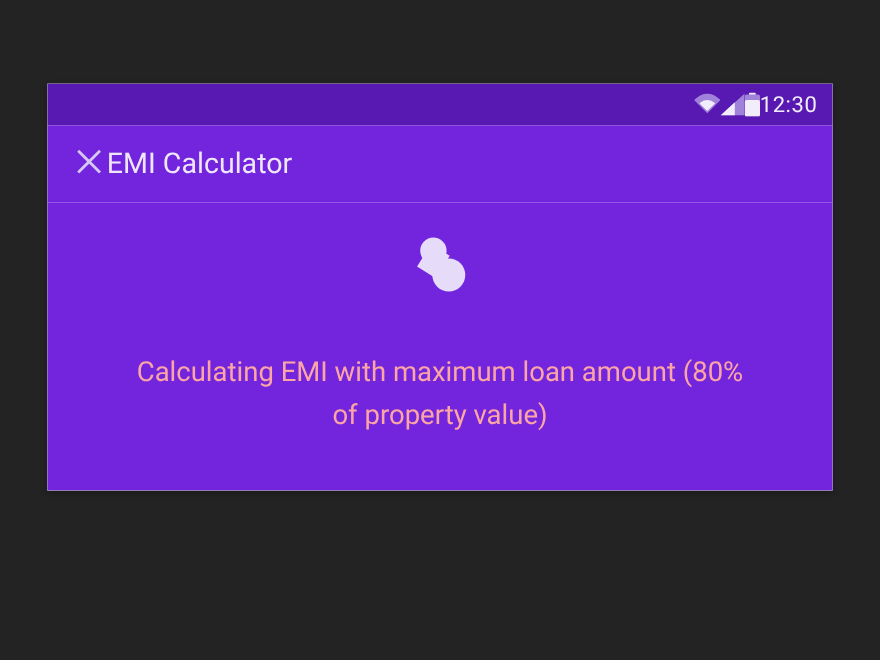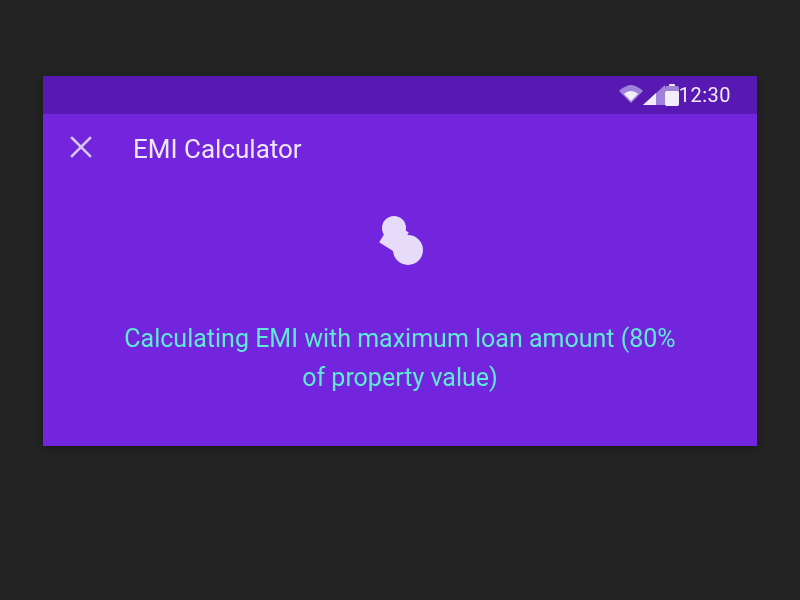--- a/index.html
+++ b/index.html
@@ -18,38 +18,37 @@
     overflow: hidden;
     box-shadow: 0 2px 6px rgba(0,0,0,0.3);
   }
   
   .status-bar {
     height: 38px;
     background: #5719b1;
     display: flex;
     align-items: center;
     justify-content: flex-end;
-    padding: 0 26px;
+    padding: 0 14px;
     gap: 0;
     color: #eae0fb;
   }
   .status-bar .clock {
     font-size: 20px;
     letter-spacing: 0.5px;
     color: #f2edfb;
   }
   .icon-svg { display: block; }
   
   .app-bar {
     height: 70px;
     background: #7225dc;
     display: flex;
     align-items: center;
     padding: 0 22px;
-    gap: 36px;
   }
   .close-btn {
     width: 32px;
     height: 32px;
     display: flex;
     align-items: center;
     justify-content: center;
     color: #d7c7f3;
     cursor: pointer;
   }
@@ -70,21 +69,21 @@
     width: 64px;
     height: 64px;
     margin-bottom: 44px;
     position: relative;
   }
   .spinner svg { display:block; }
   .hero-text {
     font-size: 25px;
     line-height: 1.55;
     text-align: center;
-    color: #5eead4;
+    color: #fca5a5;
     font-weight: 400;
     max-width: 560px;
   }
   
   .form-area {
     background: #fff;
     padding: 32px 28px 40px 28px;
   }
   .field-label {
     font-size: 24px;

